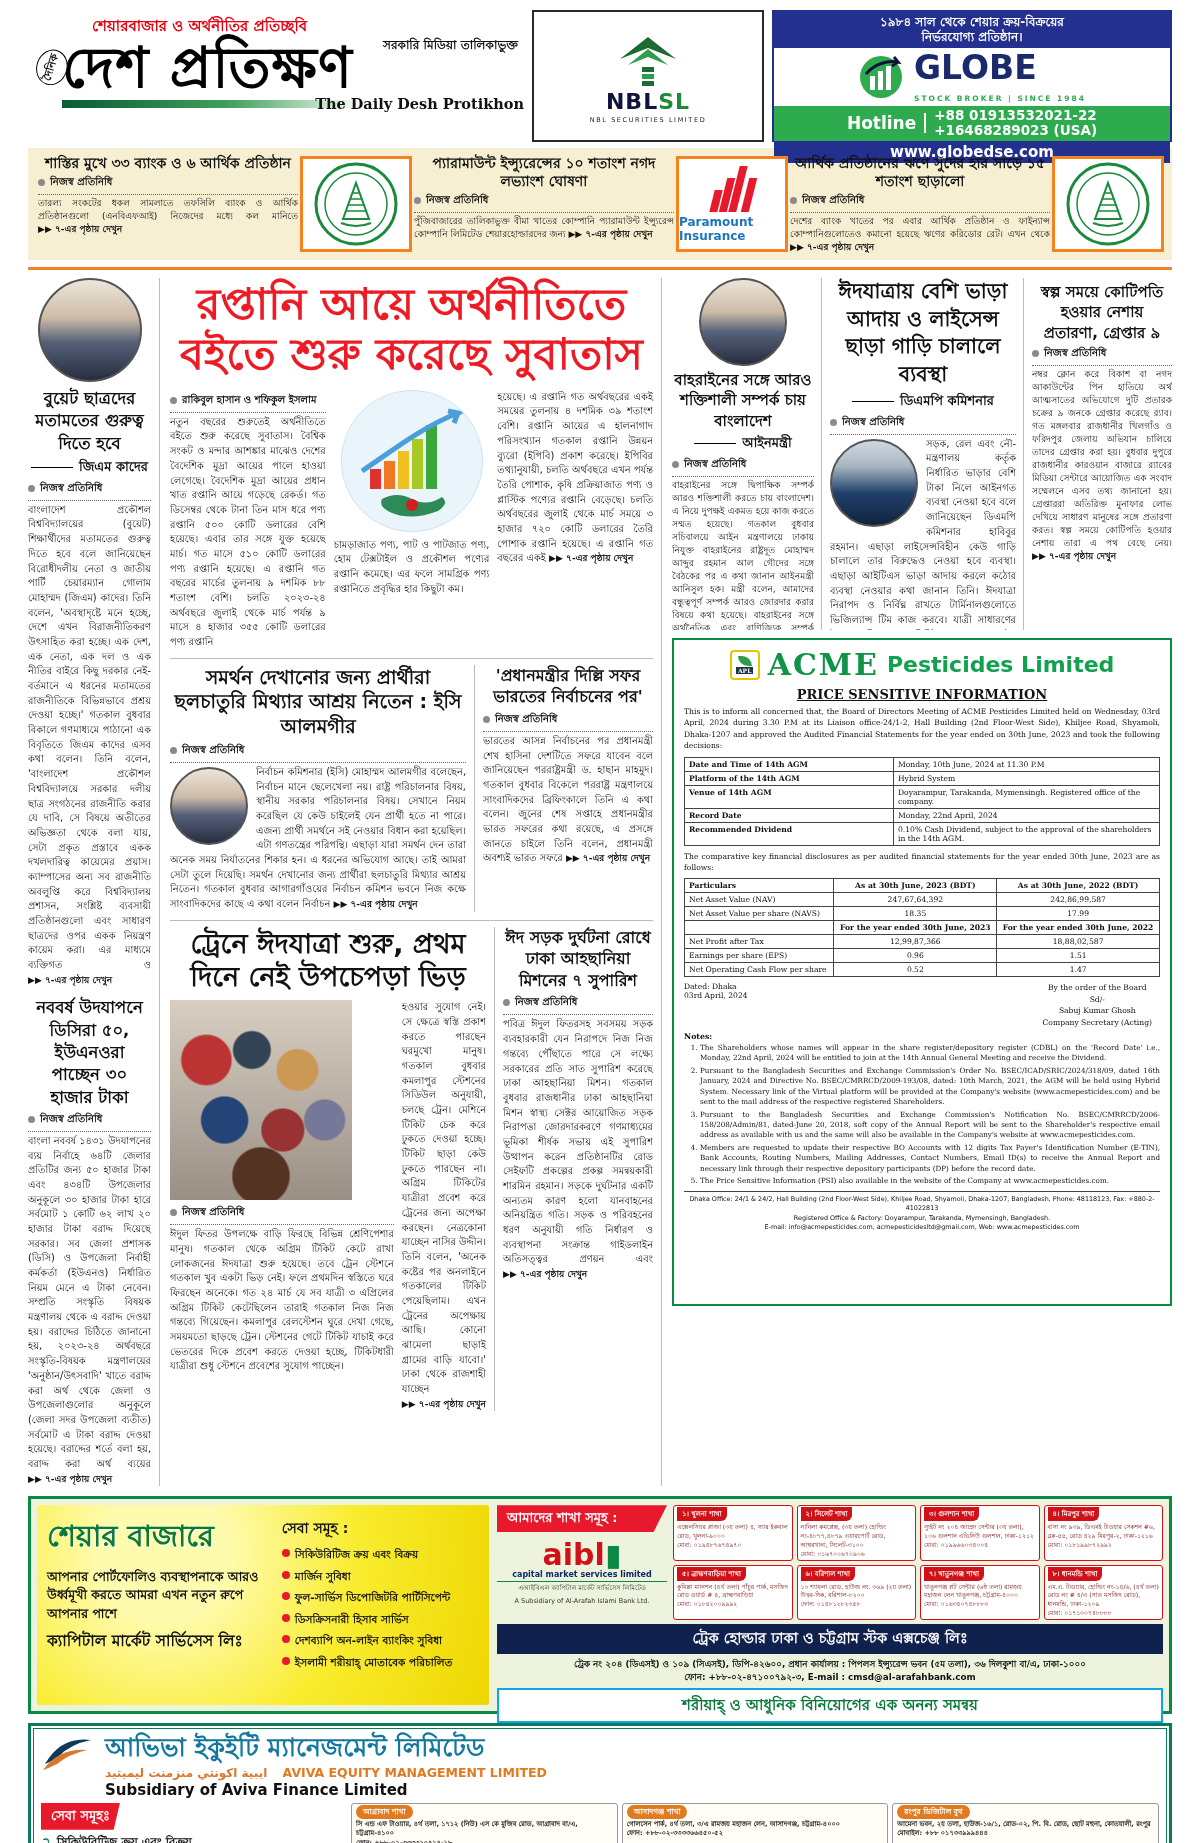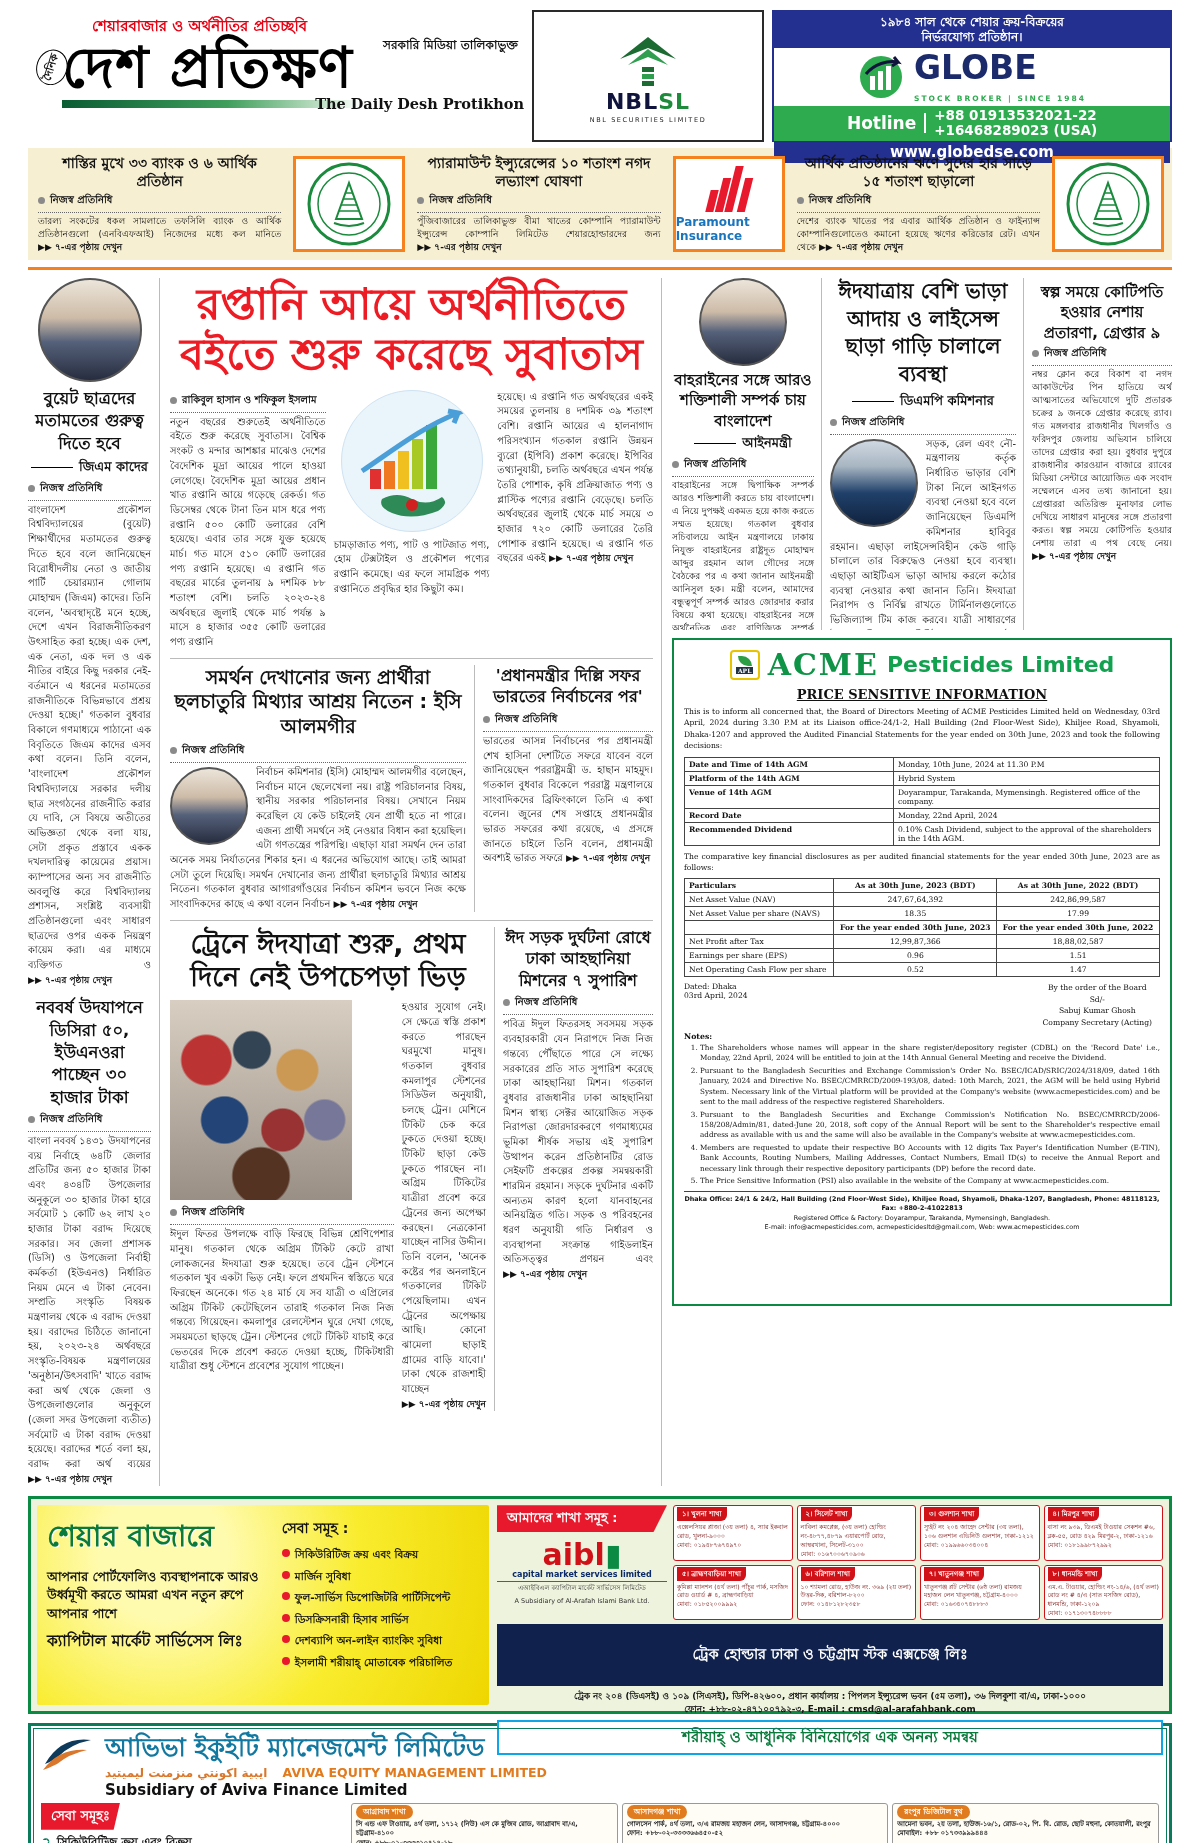--- a/index.html
+++ b/index.html
@@ -28,21 +28,21 @@
   .globe{flex:0 0 400px;border:2px solid #23308f;display:flex;flex-direction:column;background:#fff}
   .g-top{background:#23308f;color:#fff;font-size:12px;font-weight:bold;text-align:center;padding:3px 4px;line-height:1.25}
   .g-mid{display:flex;align-items:center;justify-content:center;gap:10px;padding:3px 4px}
   .g-brand{color:#1b2a6b;font-weight:800;font-size:33px;line-height:1}
   .g-brand small{display:block;color:#2eab4f;font-size:7.5px;font-weight:bold;letter-spacing:2px;margin-top:11px}
   .g-hot{background:#2eab4f;color:#fff;display:flex;align-items:center;justify-content:center;gap:8px;padding:2px 4px}
   .g-hot .hl{font-size:17px;font-weight:800;border-right:2px solid #fff;padding-right:8px}
   .g-hot .ph{font-size:13.5px;font-weight:800;line-height:1.15}
   .g-web{background:#23308f;color:#fff;text-align:center;font-weight:800;font-size:15px;padding:2px}
   
-  .briefs{margin-top:6px;background:#f7efd2;display:flex;gap:10px;padding:6px 8px;height:112px}
+  .briefs{margin-top:6px;background:#f7efd2;display:flex;gap:0;padding:6px 8px;height:112px}
   .brief{flex:1;padding:0 2px;overflow:hidden}
   .brief h3{font-size:14px;font-weight:800;text-align:center;line-height:1.3;margin-bottom:2px}
   .logobox{flex:0 0 112px;border:3px solid #f5821f;background:#fff;display:flex;flex-direction:column;align-items:center;justify-content:center;margin:2px 0}
   .byline{display:flex;align-items:center;gap:5px;font-size:10px;font-weight:800;margin:2px 0;border-bottom:1px dotted #666;padding-bottom:3px}
   .byline .dot{width:7px;height:7px;border-radius:50%;background:#8a8a8a;display:inline-block}
   .body-sm{font-size:9px;line-height:1.45}
   .cont{font-weight:800;font-size:9px;white-space:nowrap}
   .cont .ar{color:#111;font-style:normal}
   .pm-caption{color:#1b75bc;font-weight:800;font-size:12px;margin-top:3px}
   .pmbars{display:flex;align-items:flex-end;gap:3px;height:46px}
@@ -103,21 +103,21 @@
   .acme .finhead th{font-weight:800;text-align:center}
   .acme .ctr{text-align:center}
   .acme .subhd{font-weight:800;text-align:center}
   .acme .comp{font-size:7.6px;line-height:1.5;text-align:justify}
   .datedflex{display:flex;justify-content:space-between;font-size:7.6px;margin:5px 8px 4px 0}
   .datedflex .r{text-align:center;line-height:1.5}
   .notesl{font-weight:800;font-size:7.8px}
   .acme ol{margin:2px 0 4px 16px;font-size:7.2px;line-height:1.45;text-align:justify}
   .acme ol li{margin-bottom:2px}
   .acme .foot{border-top:1px solid #444;margin-top:4px;padding-top:3px;font-size:6.4px;text-align:center;line-height:1.5;font-family:"DejaVu Sans",sans-serif}
-  .acme .foot .b{font-weight:700}
+  .acme .foot .b{font-weight:400}
   
   .aibl{margin-top:10px;border:3px solid #0a8a43;background:#eef3dd;padding:6px;display:flex;gap:8px;height:218px}
   .aibl-yellow{flex:0 0 452px;border-radius:2px;background:radial-gradient(circle at 28% 25%,#fffbae 0 18%,#f9ec2d 55%,#eed600);display:flex;gap:8px;padding:8px 10px}
   .aibl-y-l{flex:1.15}
   .sharetitle{color:#0a7a3c;font-size:29px;font-weight:800;text-shadow:1px 1px 0 #fff}
   .aibl-y-l .tx{font-size:12.5px;font-weight:800;line-height:1.45;margin:6px 0}
   .aiblbrand{font-size:28px;font-weight:800;color:#000}
   .aiblbrandsub{font-size:15.5px;font-weight:800}
   .aibl-y-r{flex:1;padding-top:4px}
   .aibl-y-r .st{font-size:14px;font-weight:800;margin-bottom:6px}
@@ -130,21 +130,21 @@
   .ribbon{background:#e8192c;color:#fff;font-weight:800;font-size:13px;padding:3px 10px;clip-path:polygon(0 0,100% 0,92% 100%,0 100%)}
   .aibl-logo{margin-top:8px;text-align:center}
   .aibl-logo .al{font-size:30px;font-weight:800;color:#d01118;line-height:1}
   .aibl-logo .al i{color:#0a8a43;font-style:normal}
   .aibl-logo .s1{font-size:8px;font-weight:bold;color:#0a2a6b}
   .aibl-logo .s2{font-size:6.5px;color:#333;border-top:1px solid #0a8a43;margin-top:2px;padding-top:1px}
   .branches{flex:1;display:grid;grid-template-columns:repeat(4,1fr);grid-template-rows:1fr 1fr;gap:4px}
   .bx{background:#fff;border:1px solid #d01118;border-radius:3px;padding:1px 3px;overflow:hidden}
   .bx .bt{background:#d01118;color:#fff;font-size:6.8px;font-weight:800;padding:1px 5px;border-radius:0 0 6px 0;width:max-content;max-width:100%}
   .bx .ba{font-size:6.1px;color:#7a1010;line-height:1.45;margin-top:2px}
-  .trekbar{background:#10214e;color:#fff;text-align:center;font-weight:800;font-size:14.5px;padding:19px}
+  .trekbar{background:#10214e;color:#fff;text-align:center;font-weight:800;font-size:14.5px;padding:3px}
   .aibl-contact{font-size:8.8px;font-weight:800;text-align:center;line-height:1.5}
   .slogan{background:#fff;border:2px solid #0ea5e9;color:#0a7a3c;text-align:center;font-size:15px;font-weight:800;padding:3px}
   
   .aviva{margin-top:9px;border:3px solid #0a7a5a;outline:1px solid #0a7a5a;outline-offset:-6px;background:#fff;padding:8px 10px;height:222px;overflow:hidden}
   .av-head{display:flex;align-items:flex-start;gap:10px}
   .av-title-bn{color:#1278a0;font-size:25px;font-weight:800;line-height:1.1}
   .av-ar{color:#d9782c;font-size:12px;font-weight:bold}
   .av-en{color:#e07b20;font-size:12.5px;font-weight:800}
   .av-sub{font-size:15px;font-weight:800;color:#111}
   .av-body{display:flex;gap:10px;margin-top:4px}

